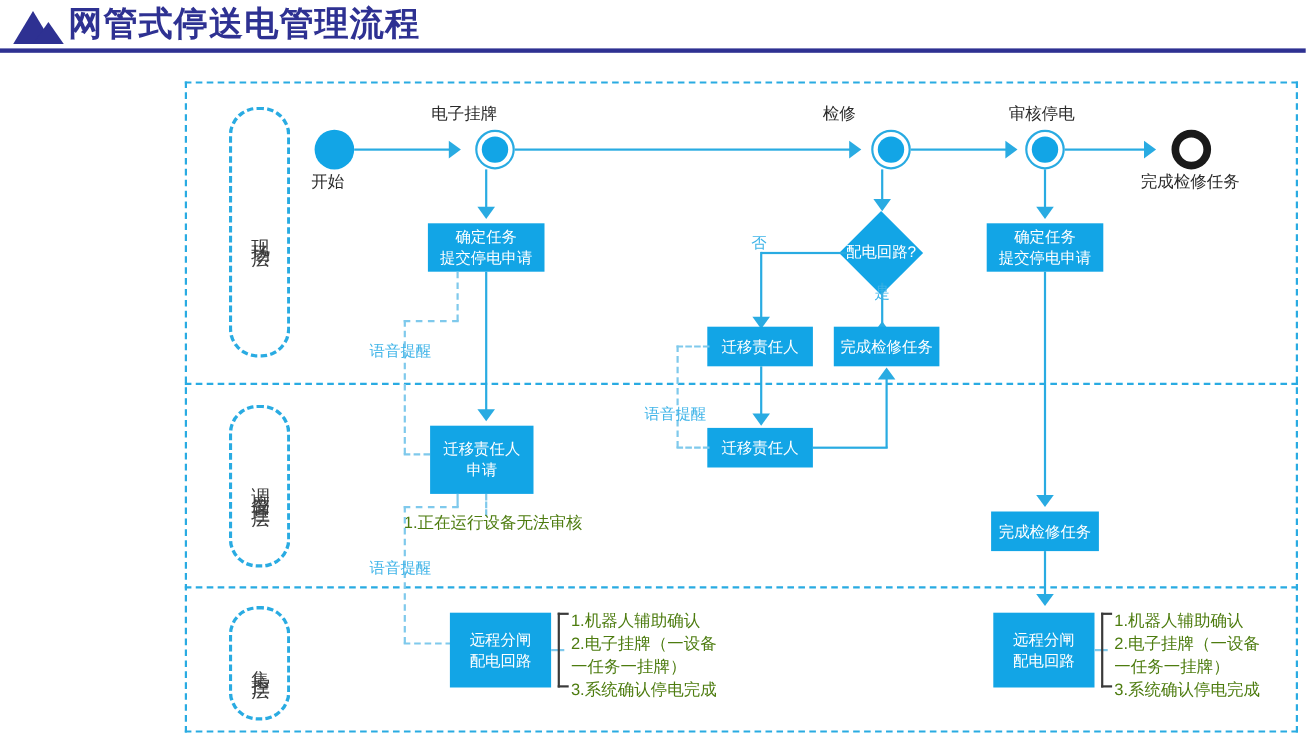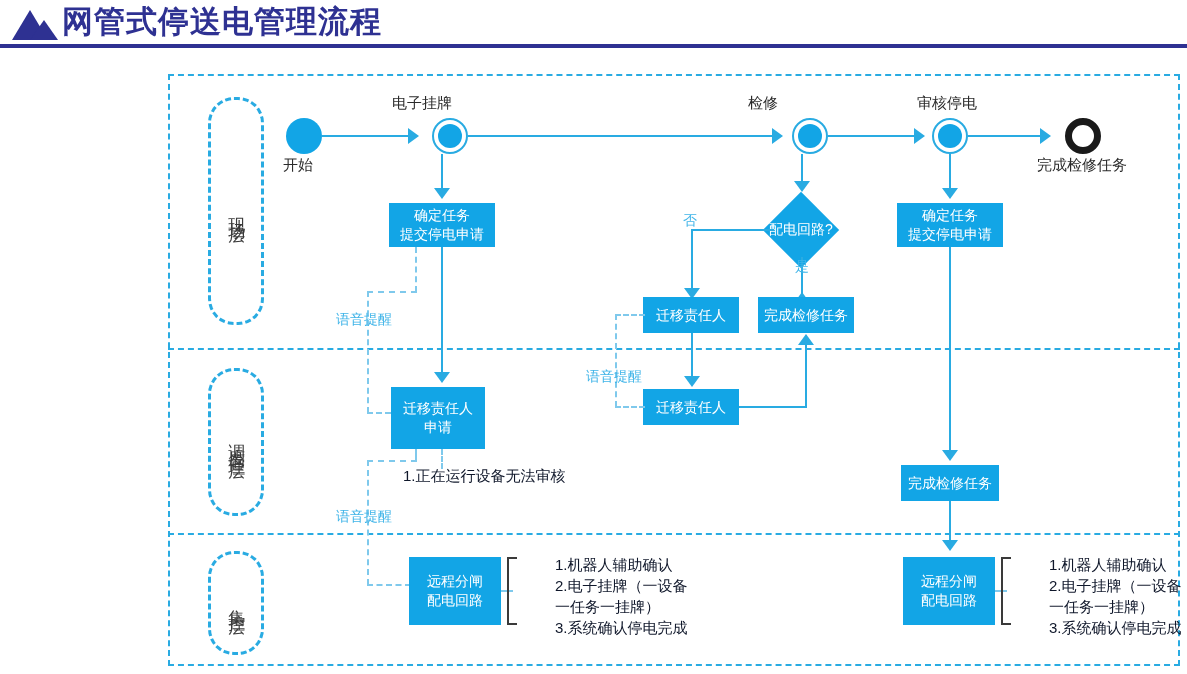--- a/index.html
+++ b/index.html
@@ -81,21 +81,21 @@
     border-left:8px solid transparent;border-right:8px solid transparent;
     border-bottom:11px solid #29ABE2;}
   .arr-r{position:absolute;width:0;height:0;
     border-top:8px solid transparent;border-bottom:8px solid transparent;
     border-left:11px solid #29ABE2;}
 
   
   .lbl{position:absolute;white-space:nowrap;}
   .lbl-node{font-size:15px;color:#2b2b2b;}
   .lbl-blue{font-size:14px;color:#3FB4E8;}
-  .lbl-note{font-size:15px;color:#0f172a;line-height:21px;white-space:pre-line;margin-left:36px;}
+  .lbl-note{font-size:15px;color:#4d7c0f;line-height:21px;white-space:pre-line;}
 
   
   .brk{position:absolute;border:2px solid #3a3a3a;border-right:none;
        box-sizing:border-box;}
 </style>
 </head>
 <body>
 
 <div class="root">
 

